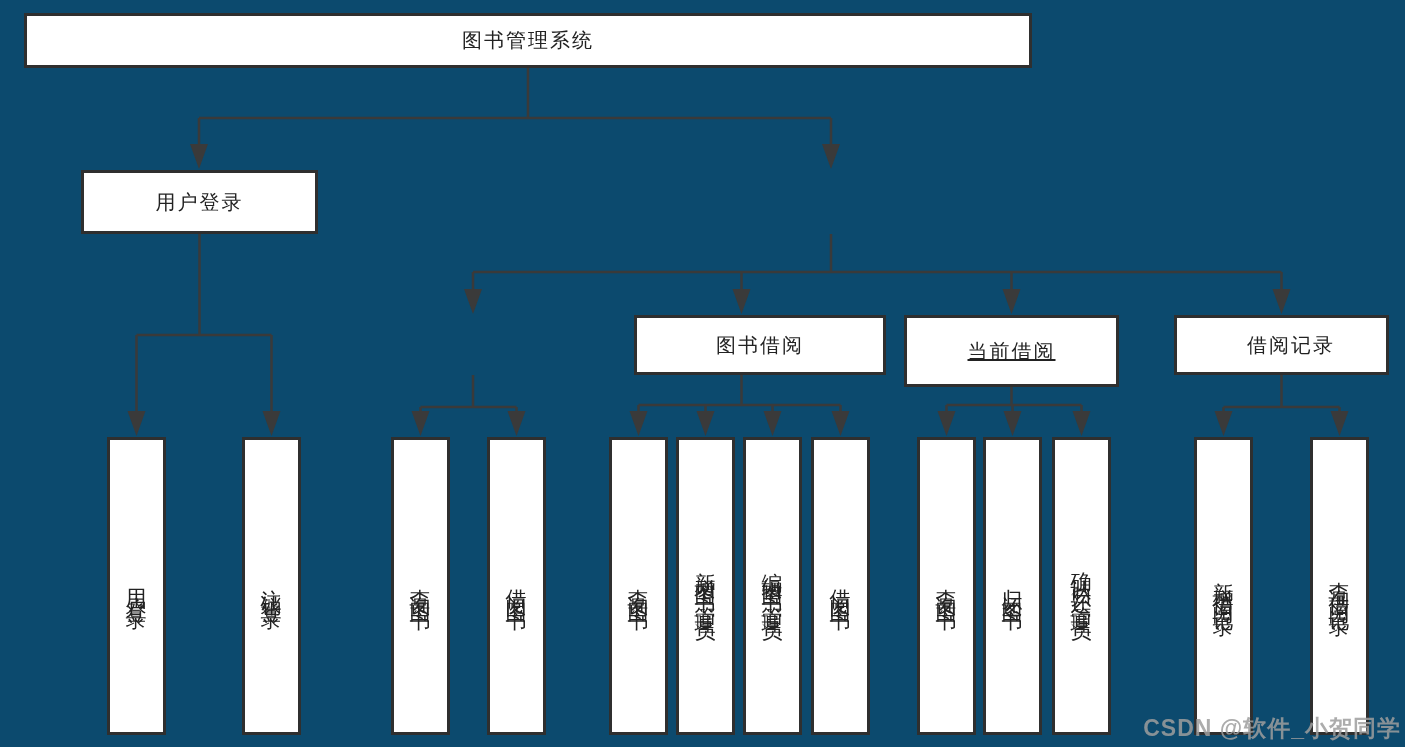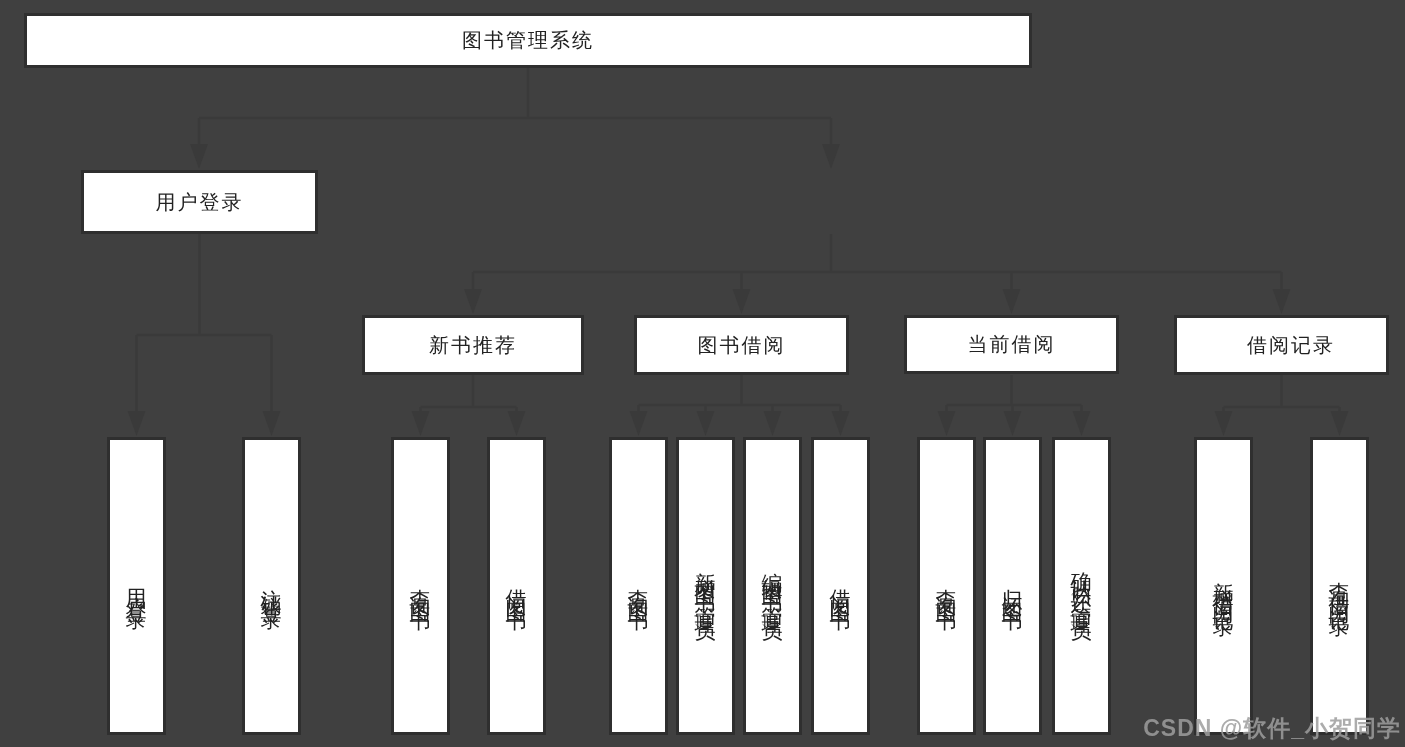--- a/index.html
+++ b/index.html
@@ -1,20 +1,20 @@
 <!DOCTYPE html>
 <html><head>
 <meta charset="utf-8">
 <style>
   html, body { margin: 0; padding: 0; background: #ffffff; }
   #canvas {
     position: relative;
     width: 1405px;
     height: 747px;
-    background: #404040;
+    background: #0c4a6e;
     overflow: hidden;
     font-family: "Liberation Sans", "DejaVu Sans", sans-serif;
   }
   #connectors {
     position: absolute;
     left: 0; top: 0;
     width: 1405px; height: 747px;
     z-index: 1;
   }
   .node {
@@ -53,22 +53,22 @@
     line-height: 1;
     max-height: 288px;
   }
   
   .b-root  { left: 24px;  top: 13px;  width: 1008px; height: 55px; }
   
   .b-login { left: 81px;  top: 170px; width: 237px;  height: 64px; }
   .b-mgmt  { left: 712px; top: 170px; width: 237px;  height: 64px; }
   
   .b-g0 { left: 362px;  top: 315px; width: 222px; height: 60px; }
-  .b-g1 { left: 634px;  top: 315px; width: 215px; height: 60px; }
-  .b-g2 { left: 904px;  top: 315px; width: 215px; height: 59px; }
+  .b-g1 { left: 634px;  top: 315px; width: 252px; height: 60px; }
+  .b-g2 { left: 904px;  top: 315px; width: 215px; height: 72px; text-decoration: underline; }
   .b-g3 { left: 1174px; top: 315px; width: 215px; height: 60px; padding-left: 19px; }
   
   .l-a0 { left: 107px; }  .l-a1 { left: 242px; }
   .l-b0 { left: 391px; }  .l-b1 { left: 487px; }
   .l-c0 { left: 609px; }  .l-c1 { left: 676px; }  .l-c2 { left: 743px; }  .l-c3 { left: 811px; }
   .l-d0 { left: 917px; }  .l-d1 { left: 983px; }  .l-d2 { left: 1052px; }
   .l-e0 { left: 1194px; } .l-e1 { left: 1310px; }
   .watermark {
     position: absolute;
     right: 4px;
@@ -130,21 +130,20 @@
 
       <polygon points="1214.5,411 1232.5,411 1223.5,436"></polygon>
       <polygon points="1330.5,411 1348.5,411 1339.5,436"></polygon>
     </g>
   </svg>
 
   <div class="node b-root">图书管理系统</div>
 
   <div class="node b-login">用户登录</div>
 
-  <div class="node b-g0">新书推荐</div>
   <div class="node b-g1">图书借阅</div>
   <div class="node b-g2">当前借阅</div>
   <div class="node b-g3">借阅记录</div>
 
   <div class="vnode l-a0">
     <span class="vtext">用户登录</span>
   </div>
   <div class="vnode l-a1">
     <span class="vtext">注销登录</span>
   </div>

